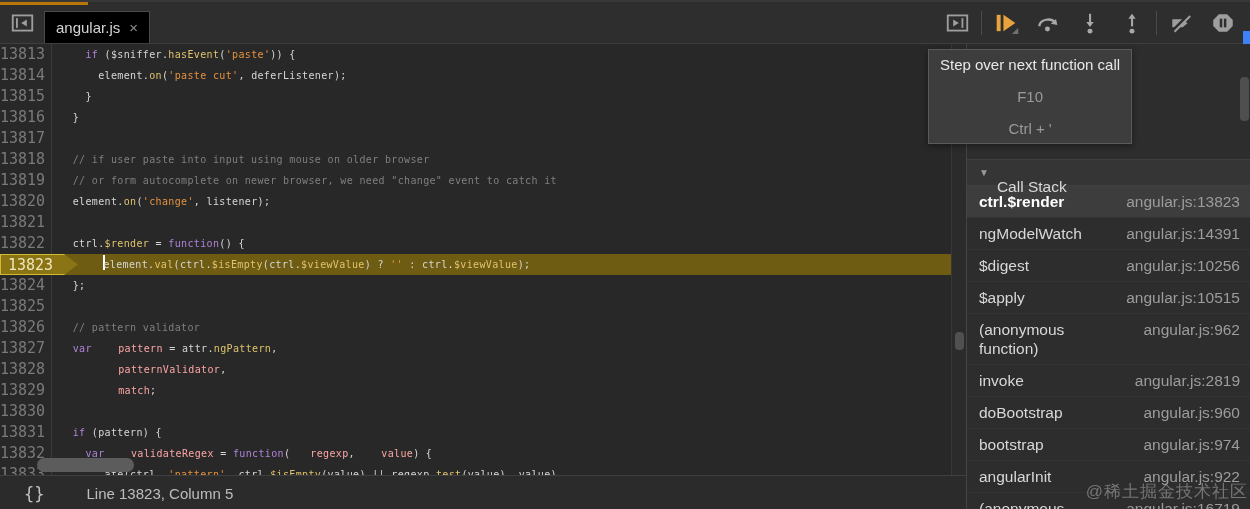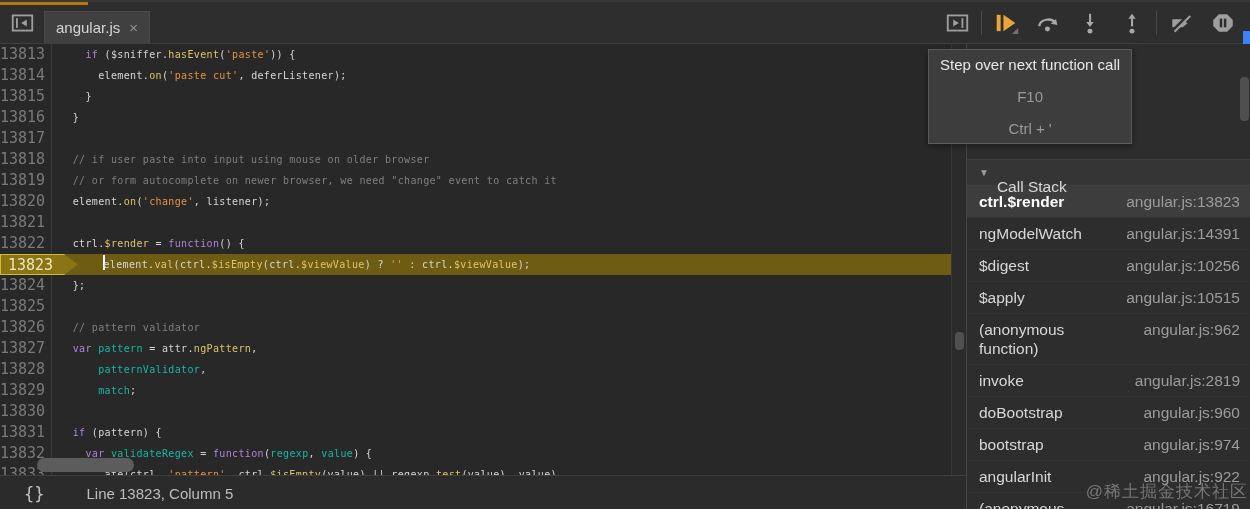--- a/index.html
+++ b/index.html
@@ -8,21 +8,21 @@
   .app { position:relative; width:1250px; height:509px; background:#282828; overflow:hidden;
          border-top:2px solid #383838; }
 
   
   .topbar { height:42px; background:#2e2e2e; border-bottom:1px solid #3e3e3e;
             display:flex; align-items:stretch; }
   .topbar-left { flex:1; display:flex; align-items:stretch; }
   .icon-btn { display:flex; align-items:center; justify-content:center; cursor:pointer; }
   .nav-btn { width:44px; }
   .tab { align-self:flex-end; height:32px; display:flex; align-items:center; gap:9px;
-         padding:4px 11px; border:1px solid #4a4a4a; border-bottom:none; background:#404040;text-align:center; }
+         padding:4px 11px; border:1px solid #4a4a4a; border-bottom:none; background:#000000;text-align:center; }
   .tab-title { color:#d4d4d4; font-size:15px; }
   .tab-close { color:#8f8f8f; font-size:15px; cursor:pointer; }
   .toolbar { display:flex; align-items:center; padding-right:6px; }
   .tb-btn { width:42px; height:42px; display:flex; align-items:center; justify-content:center; cursor:pointer; }
   .tb-sep { width:1px; height:24px; background:#4a4a4a; margin:0 3px; }
   .orange-notch { position:absolute; left:0; top:0; width:88px; height:3px; background:#b97708; z-index:90; }
   .blue-sliver { position:absolute; left:1243px; top:29px; width:7px; height:13px; background:#3e82f7; z-index:20; }
 
   
   .main { display:flex; height:467px; }
@@ -33,21 +33,21 @@
             font-family:"DejaVu Sans Mono","Liberation Mono",monospace; font-size:15px;
             line-height:21px; color:#7a7a7a; border-right:1px solid #3a3a3a; }
   .line-text { flex:1; padding-left:8px; font-family:"DejaVu Sans Mono","Liberation Mono",monospace;
                font-size:10px; letter-spacing:.35px; line-height:21px; color:#d6d6d6; }
   .code-line.current { background:#6e5c13; }
   .gutter.gutter-cur { width:78px; text-align:left; padding-left:7px; padding-right:0;
             background:#8a7414; color:#efe7bd; border:1px solid #d2bb2e; border-right:none;
             clip-path:polygon(0 0,82% 0,100% 50%,82% 100%,0 100%); }
   .code-line.current .line-text { padding-left:0; }
   .tk-kw{color:#b183d8;} .tk-fn{color:#e0c36d;} .tk-str{color:#e5913f;}
-  .tk-cmt{color:#7f7f7f;} .tk-var{color:#14b8a6;} .tk-txt{color:#d6d6d6;}
+  .tk-cmt{color:#7f7f7f;} .tk-var{color:#fca5a5;margin-left:20px;} .tk-txt{color:#d6d6d6;}
   .caret { display:inline-block; width:2px; height:15px; background:#ffffff; vertical-align:-2px; margin-right:-2px; }
 
   .v-scroll { position:absolute; right:0; top:0; width:15px; height:100%;
               background:#2b2b2b; border-left:1px solid #383838; z-index:6; }
   .v-thumb { position:absolute; left:3px; top:288px; width:9px; height:18px; background:#505050; border-radius:4px; }
   .h-thumb { position:absolute; left:37px; top:414px; width:97px; height:14px; background:#5c5c5c; border-radius:7px; z-index:7; }
 
   .statusbar { height:36px; background:#2b2b2b; border-top:1px solid #3f3f3f;
                display:flex; align-items:center; }
   .pp-btn { margin-left:24px; font-family:"DejaVu Sans Mono",monospace; font-size:17px;

